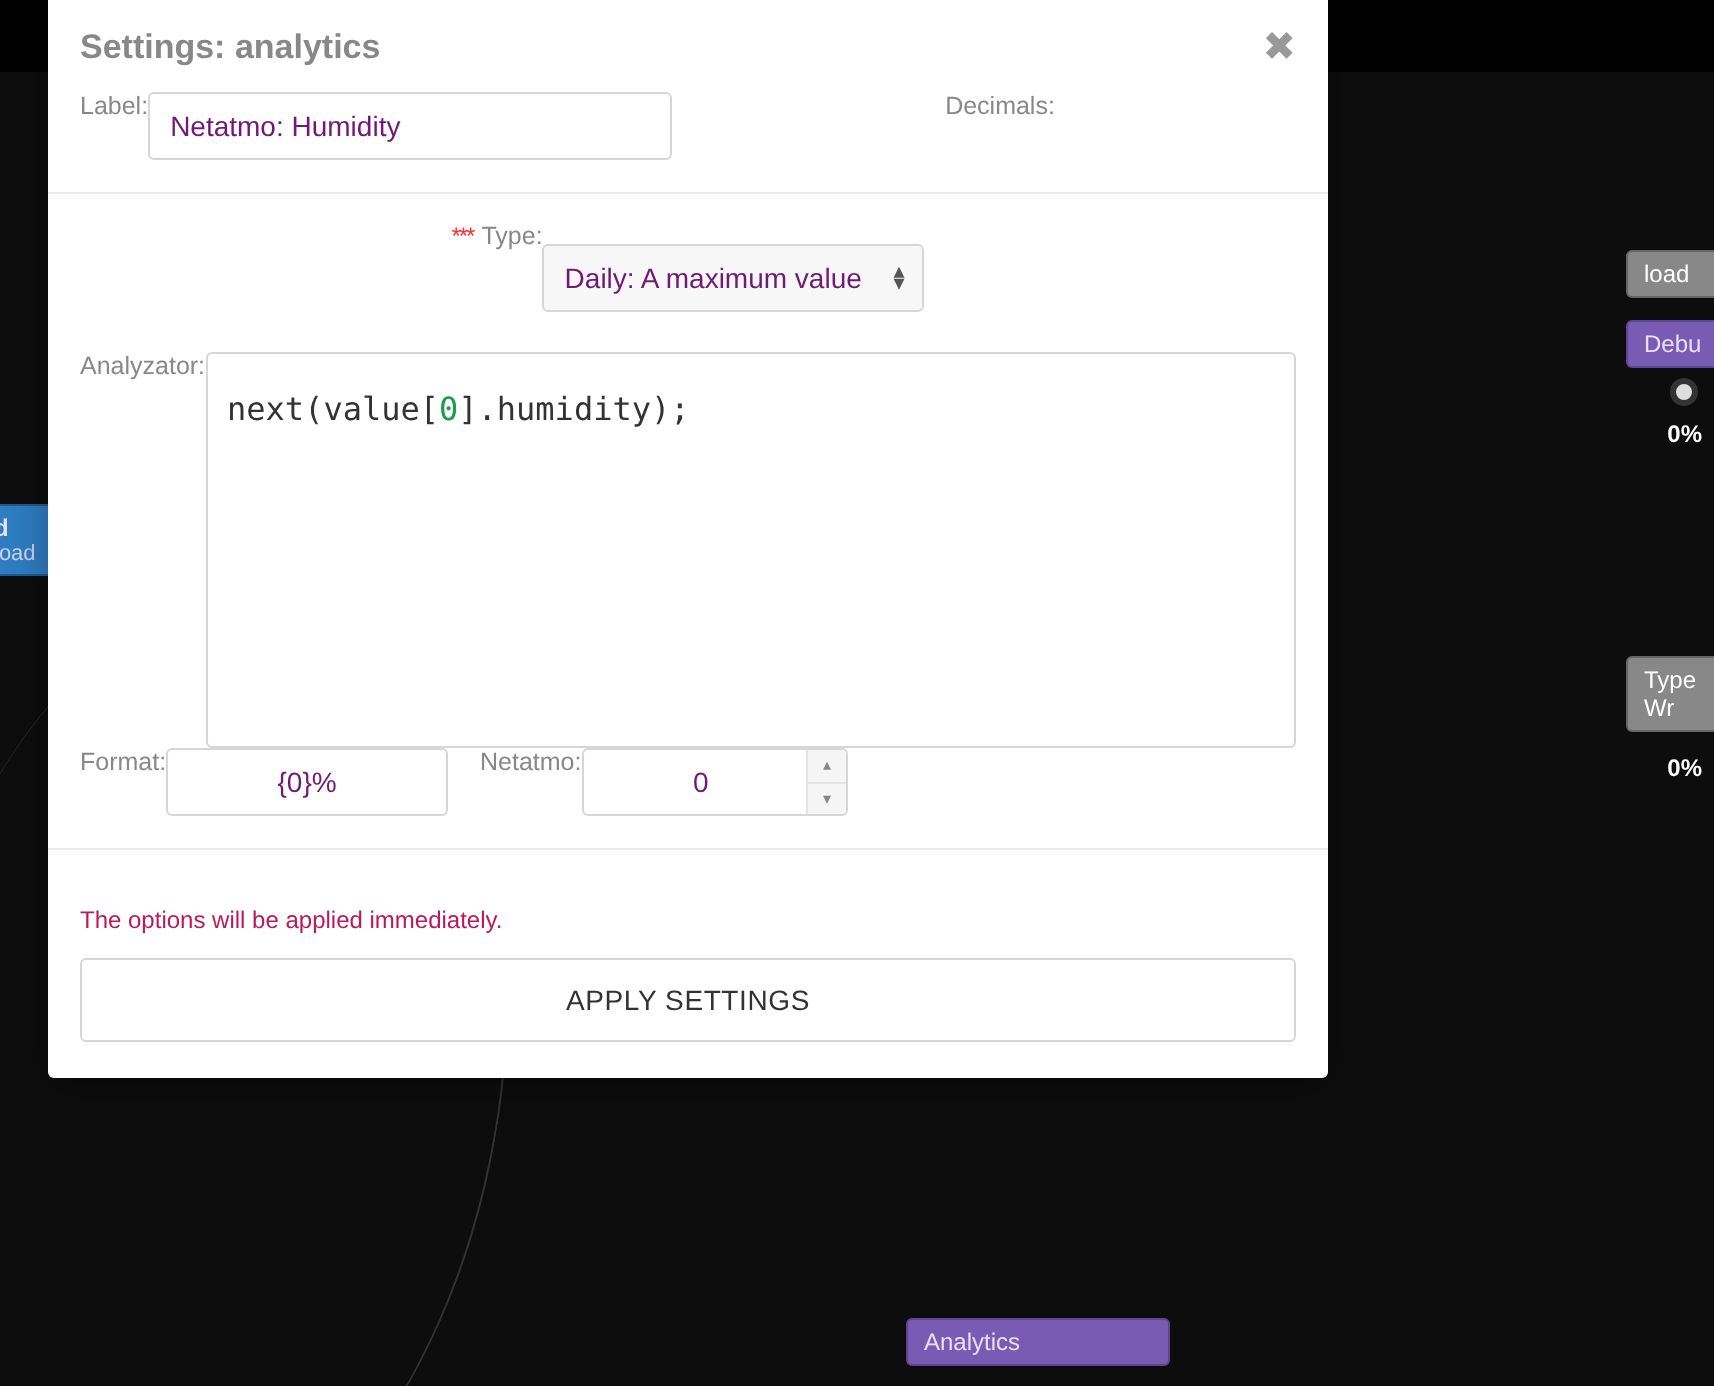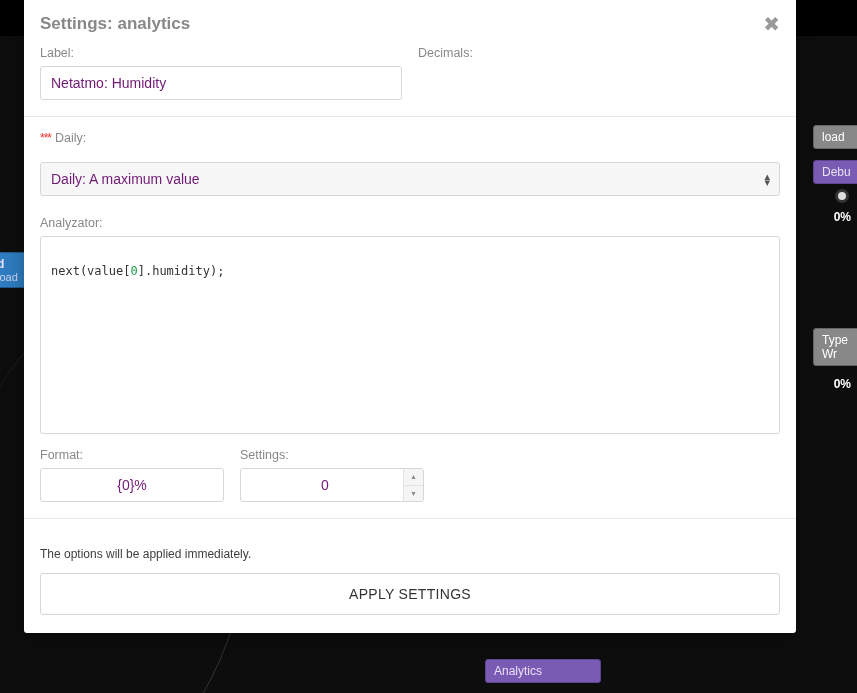--- a/index.html
+++ b/index.html
@@ -65,21 +65,21 @@
       border-radius: 50%;
       background: #ddd;
       border: 3px solid #333;
     }
 
     
     .modal {
       position: absolute;
       top: 0;
       left: 24px;
-      width: 772px;
+      width: 640px;
       background: #fff;
       border-radius: 0 0 3px 3px;
       box-shadow: 0 4px 20px rgba(0,0,0,0.3);
     }
     .modal-header {
       display: flex;
       align-items: center;
       justify-content: space-between;
       padding: 14px 16px 12px;
     }
@@ -99,21 +99,22 @@
     .section {
       padding: 0 16px 16px;
     }
     .section-row {
       display: flex;
       gap: 16px;
     }
     .field {
       flex: 1;
       display: flex;
-      flex-direction: column;
+      flex-direction: row;
+      justify-content: center;
     }
     .field-label {
       font-size: 12.5px;
       color: #888;
       margin-bottom: 6px;
       display: flex;
       align-items: baseline;
       gap: 4px;
     }
     .req {
@@ -158,23 +159,23 @@
       color: #555;
       pointer-events: none;
       line-height: 0.55;
     }
 
     .code-area {
       width: 100%;
       height: 198px;
       border: 1px solid #d6d6d6;
       border-radius: 3px;
-      padding: 26px 10px;
+      padding: 16px 10px;
       font-family: ui-monospace, SFMono-Regular, Menlo, Consolas, monospace;
-      font-size: 12px;
+      font-size: 16px;
       line-height: 1.45;
       resize: none;
       white-space: pre;
       overflow: auto;
       color: #333;
     }
     .code-area .tok-num { color: #1b9e4b; }
 
     .format-row {
       display: flex;
@@ -207,21 +208,21 @@
       color: #888;
       user-select: none;
     }
     .sp:first-child { border-bottom: 1px solid #e3e3e3; }
 
     .footer {
       padding: 14px 16px 18px;
     }
     .footer-note {
       font-size: 12px;
-      color: #404040;
+      color: #be185d;
       margin-bottom: 12px;
     }
     .apply-btn {
       width: 100%;
       height: 42px;
       border: 1px solid #d6d6d6;
       background: #fff;
       border-radius: 3px;
       font-size: 14px;
       letter-spacing: 0.3px;
@@ -249,21 +250,21 @@
     <span>Debu</span>
   </div>
   <div class="bg-knob" style="right:8px; top:189px;"></div>
   <div class="bg-pct" style="right:6px; top:210px;">0%</div>
 
   <div class="bg-node grey" style="right:-4px; top:328px; width:48px;">
     <span>Type Wr</span>
   </div>
   <div class="bg-pct" style="right:6px; top:377px;">0%</div>
 
-  <div class="bg-node" style="left:453px; top:659px; width:116px;margin-left:32px;">
+  <div class="bg-node" style="left:453px; top:659px; width:132px;">
     <span>Analytics</span>
   </div>
 </div>
 
 <div class="modal">
   <div class="modal-header">
     <div class="modal-title">Settings: analytics</div>
     <div class="close-btn">✖</div>
   </div>
 
@@ -278,42 +279,42 @@
       </div>
     </div>
   </div>
 
   <div class="divider"></div>
 
   <div class="section">
     <div class="field">
       <div class="field-label">
         <span class="req">***</span>
-        <span>Daily:</span>
+        <span>Type:</span>
       </div>
       <div class="select-wrap">
         <select class="ctrl">
           <option>Daily: A maximum value</option>
         </select>
         <div class="select-caret">▴<br>▾</div>
       </div>
     </div>
 
     <div class="field" style="margin-top:20px;">
       <div class="field-label">Analyzator:</div>
       <div class="code-area" contenteditable="true" spellcheck="false" style=""><span>next(value[</span><span class="tok-num">0</span><span>].humidity);</span></div>
     </div>
 
-    <div class="format-row" style="margin-top:14px;">
+    <div class="format-row" style="">
       <div class="field">
         <div class="field-label">Format:</div>
         <input class="ctrl center" type="text" value="{0}%" style="">
       </div>
       <div class="field">
-        <div class="field-label">Settings:</div>
+        <div class="field-label">Netatmo:</div>
         <div class="spinner-wrap">
           <input class="ctrl center" type="text" style="padding-right: 24px;" value="0">
           <div class="spinner-btns">
             <div class="sp">▴</div>
             <div class="sp">▾</div>
           </div>
         </div>
       </div>
     </div>
   </div>

